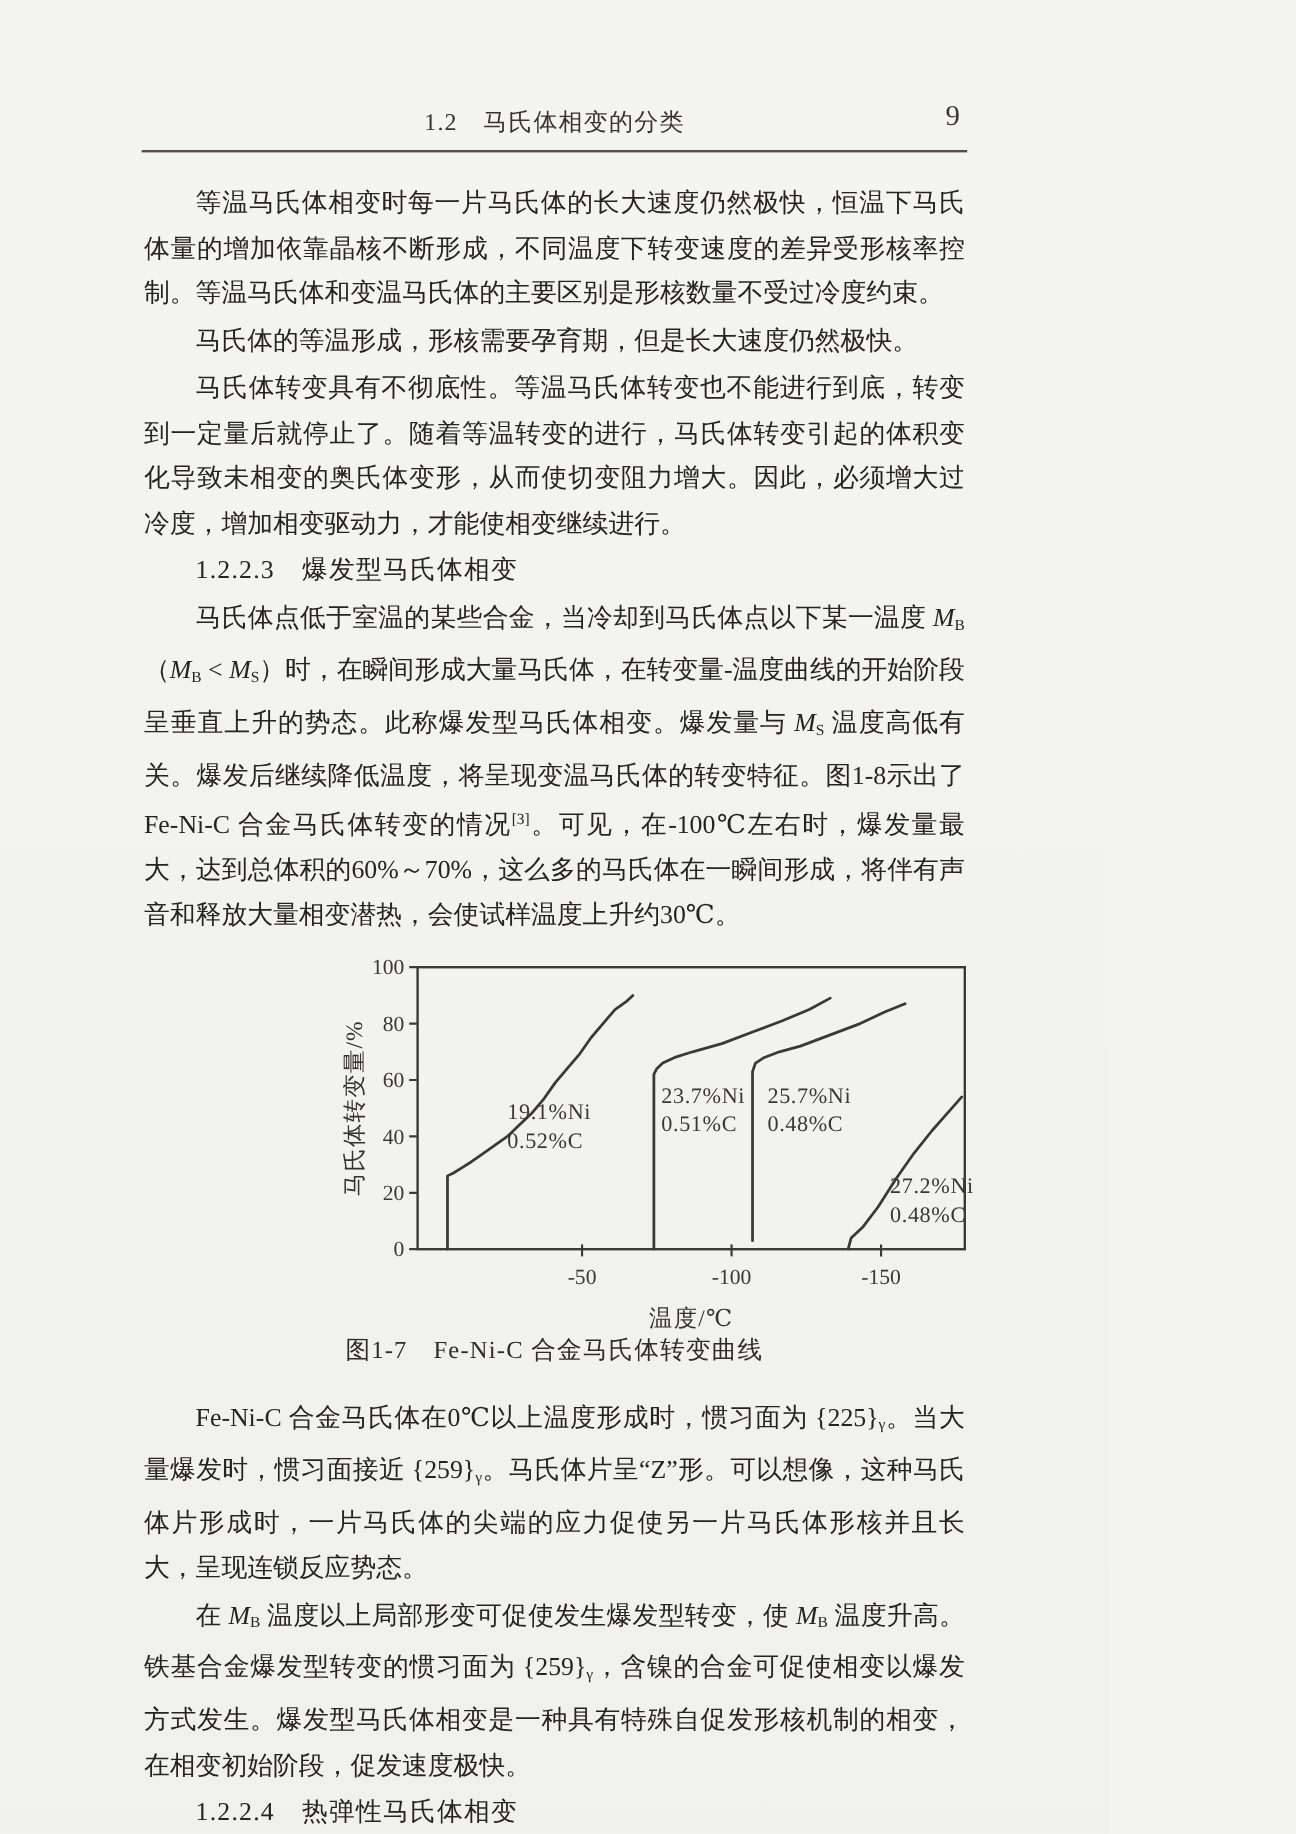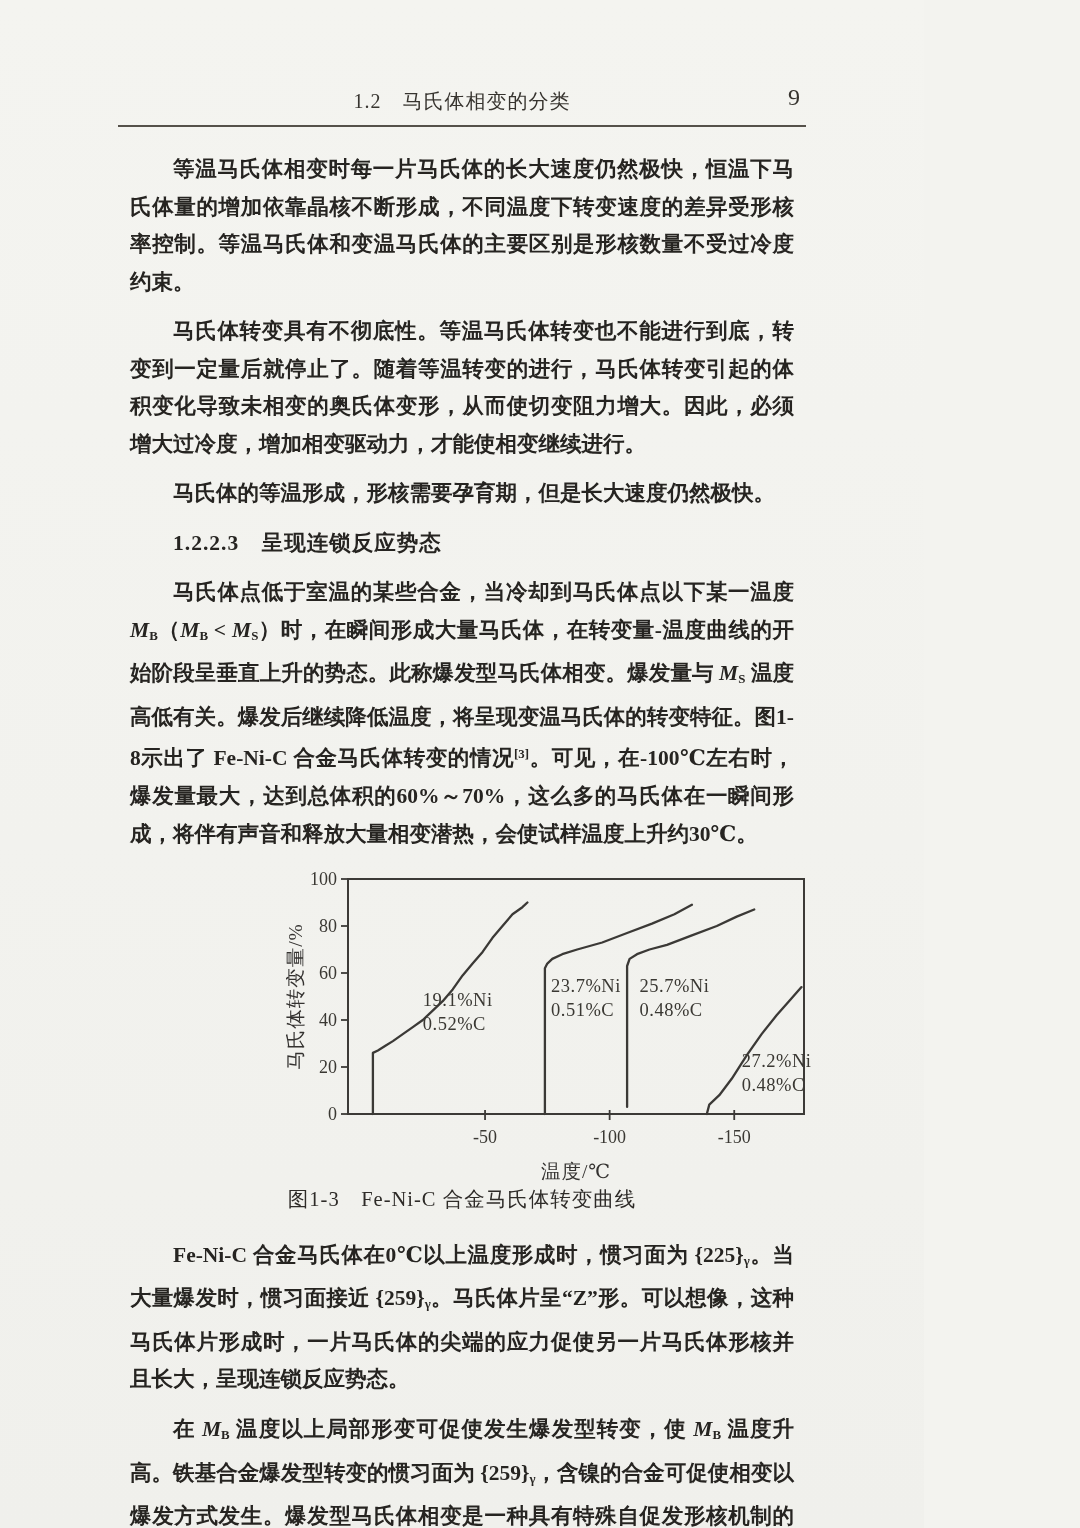--- a/index.html
+++ b/index.html
@@ -34,21 +34,21 @@
     letter-spacing:0;
   }
   
   .bodytext{
     margin-top:24px;
     font-size:21.5px;
     line-height:37.5px;
     text-align:justify;
     color:#262421;
   }
-  .bodytext p{margin:12px;text-indent:2em;font-weight:bold;}
+  .bodytext p{margin:2px;text-indent:2em;}
   .bodytext p.heading{text-indent:2em;letter-spacing:1px;}
   sub{font-size:0.60em;vertical-align:-0.25em;}
   sup{font-size:0.60em;vertical-align:0.55em;}
   i{font-style:italic;}
   
   .figure{margin:10px 0 18px 0;}
   .figure svg{display:block;margin-left:168px;}
   .fig-caption{
     text-align:center;
     font-size:20.5px;
@@ -69,23 +69,23 @@
 
 <div class="page">
 
   <div class="running-header">
     <span>1.2　马氏体相变的分类</span>
     <span class="pagenum">9</span>
   </div>
 
   <div class="bodytext">
     <p>等温马氏体相变时每一片马氏体的长大速度仍然极快，恒温下马氏体量的增加依靠晶核不断形成，不同温度下转变速度的差异受形核率控制。等温马氏体和变温马氏体的主要区别是形核数量不受过冷度约束。</p>
+    <p>马氏体的等温形成，形核需要孕育期，但是长大速度仍然极快。</p>
     <p>马氏体转变具有不彻底性。等温马氏体转变也不能进行到底，转变到一定量后就停止了。随着等温转变的进行，马氏体转变引起的体积变化导致未相变的奥氏体变形，从而使切变阻力增大。因此，必须增大过冷度，增加相变驱动力，才能使相变继续进行。</p>
-    <p>马氏体的等温形成，形核需要孕育期，但是长大速度仍然极快。</p>
-    <p class="heading">1.2.2.3　呈现连锁反应势态</p>
+    <p class="heading">1.2.2.3　爆发型马氏体相变</p>
     <p>马氏体点低于室温的某些合金，当冷却到马氏体点以下某一温度 <i>M</i><sub>B</sub>（<i>M</i><sub>B</sub> &lt; <i>M</i><sub>S</sub>）时，在瞬间形成大量马氏体，在转变量-温度曲线的开始阶段呈垂直上升的势态。此称爆发型马氏体相变。爆发量与 <i>M</i><sub>S</sub> 温度高低有关。爆发后继续降低温度，将呈现变温马氏体的转变特征。图1-8示出了 Fe-Ni-C 合金马氏体转变的情况<sup>[3]</sup>。可见，在-100℃左右时，爆发量最大，达到总体积的60%～70%，这么多的马氏体在一瞬间形成，将伴有声音和释放大量相变潜热，会使试样温度上升约30℃。</p>
 
     <div class="figure">
       <svg id="chart" width="562" height="318">
           <rect x="62" y="14" width="456" height="235" class="axis-box"></rect>
           <line x1="55" y1="249" x2="62" y2="249" class="tick"></line>
           <text x="51" y="255" class="tick-label" text-anchor="end">0</text>
           <line x1="55" y1="202" x2="62" y2="202" class="tick"></line>
           <text x="51" y="208" class="tick-label" text-anchor="end">20</text>
           <line x1="55" y1="155" x2="62" y2="155" class="tick"></line>
@@ -106,21 +106,21 @@
           <text x="136.75409836065575" y="140.9" class="curve-label"><tspan x="136.75409836065575" dy="0">19.1%Ni</tspan><tspan x="136.75409836065575" dy="24">0.52%C</tspan></text>
           <polyline points="258.9,249.0 258.9,103.3 261.3,98.6 266.3,93.9 276.3,89.2 291.2,84.5 316.2,77.5 341.1,68.0 366.0,58.6 388.4,49.3 405.9,39.8" class="curve"></polyline>
           <text x="265.08196721311475" y="126.8" class="curve-label"><tspan x="265.08196721311475" dy="0">23.7%Ni</tspan><tspan x="265.08196721311475" dy="24">0.51%C</tspan></text>
           <polyline points="341.1,241.9 341.1,101.0 343.6,93.9 351.0,89.2 363.5,84.5 381.0,79.8 405.9,70.4 430.8,61.0 450.7,51.6 468.2,44.5" class="curve"></polyline>
           <text x="353.5409836065574" y="126.8" class="curve-label"><tspan x="353.5409836065574" dy="0">25.7%Ni</tspan><tspan x="353.5409836065574" dy="24">0.48%C</tspan></text>
           <polyline points="420.8,249.0 423.3,239.6 433.3,230.2 445.7,213.8 460.7,190.3 475.6,169.1 490.6,150.3 503.0,136.2 515.5,122.1" class="curve"></polyline>
           <text x="455.70491803278685" y="202" class="curve-label"><tspan x="455.70491803278685" dy="0">27.2%Ni</tspan><tspan x="455.70491803278685" dy="24">0.48%C</tspan></text>
           <text x="16" y="131.5" class="axis-label" text-anchor="middle" transform="rotate(-90 16 131.5)">马氏体转变量/%</text>
           <text x="290" y="313" class="axis-label" text-anchor="middle">温度/℃</text>
         </svg>
-      <div class="fig-caption">图1-3　Fe-Ni-C 合金马氏体转变曲线</div>
+      <div class="fig-caption">图1-7　Fe-Ni-C 合金马氏体转变曲线</div>
     </div>
 
     <p>Fe-Ni-C 合金马氏体在0℃以上温度形成时，惯习面为 {225}<sub>γ</sub>。当大量爆发时，惯习面接近 {259}<sub>γ</sub>。马氏体片呈“Z”形。可以想像，这种马氏体片形成时，一片马氏体的尖端的应力促使另一片马氏体形核并且长大，呈现连锁反应势态。</p>
     <p>在 <i>M</i><sub>B</sub> 温度以上局部形变可促使发生爆发型转变，使 <i>M</i><sub>B</sub> 温度升高。铁基合金爆发型转变的惯习面为 {259}<sub>γ</sub>，含镍的合金可促使相变以爆发方式发生。爆发型马氏体相变是一种具有特殊自促发形核机制的相变，在相变初始阶段，促发速度极快。</p>
     <p class="heading">1.2.2.4　热弹性马氏体相变</p>
 
   </div>
 
 </div>
 

